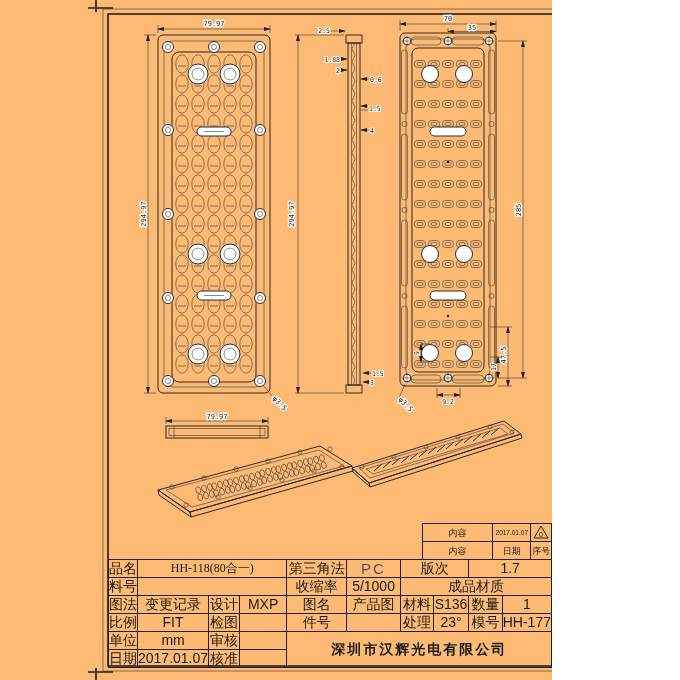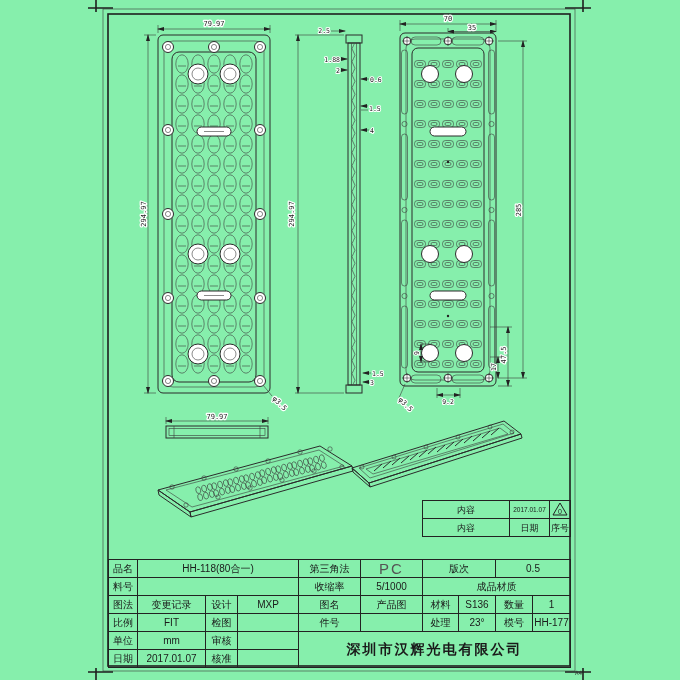--- a/index.html
+++ b/index.html
@@ -1,35 +1,35 @@
 <!DOCTYPE html>
 <html><head>
 <meta charset="utf-8">
 <style>
   html,body{margin:0;padding:0;background:#ffffff;}
-  .sheet{position:relative;width:680px;height:680px;background:#86efac;overflow:hidden;
+  .sheet{position:relative;width:552px;height:680px;background:#fdba74;overflow:hidden;
          font-family:"Liberation Sans",sans-serif;color:#1a1a1a;}
   svg{position:absolute;left:0;top:0;}
   svg .ln{stroke:#2b2b2b;fill:none;stroke-width:1;}
   svg .thin{stroke:#3a3a3a;fill:none;stroke-width:.6;}
   svg .thick{stroke:#1f1f1f;fill:none;stroke-width:1.6;}
   svg .wfill{fill:#fff;stroke:#2b2b2b;stroke-width:1;}
   svg .dim{stroke:#3a3a3a;stroke-width:.6;fill:none;}
   svg .dimt{font-family:"DejaVu Sans Mono",monospace;font-size:7px;fill:#222;
             paint-order:stroke;stroke:#fff;stroke-width:2.5px;stroke-linejoin:round;}
   svg .dimtb{font-family:"DejaVu Sans Mono",monospace;font-size:6.5px;fill:#222;
             paint-order:stroke;stroke:#fff;stroke-width:2px;stroke-linejoin:round;}
   
   .tblock{position:absolute;left:108px;top:559px;border-collapse:collapse;table-layout:fixed;}
-  .tblock td{border:1px solid #222;font-size:10px;text-align:center;vertical-align:middle;
+  .tblock td{border:1px solid #222;font-size:14px;text-align:center;vertical-align:middle;
              padding:0;height:17px;line-height:11px;overflow:hidden;white-space:nowrap;}
-  .tblock td.small{font-size:10px;}
+  .tblock td.small{font-size:12px;font-family:Liberation Serif, serif;}
   .tblock td.pc{font-size:15px;color:#555;letter-spacing:2px;font-family:"Liberation Sans",sans-serif;}
   .tblock td.company{font-size:14px;font-weight:600;letter-spacing:2px;}
-  .rev{position:absolute;left:422px;top:500px;border-collapse:collapse;table-layout:fixed;}
+  .rev{position:absolute;left:422px;top:523px;border-collapse:collapse;table-layout:fixed;}
   .rev td{border:1px solid #222;font-size:9px;text-align:center;vertical-align:middle;
           padding:0;height:17px;line-height:10px;overflow:hidden;white-space:nowrap;}
   .rev td.d{font-size:6.5px;}
   .a4{position:absolute;left:575px;top:669px;font-size:6px;color:#333;
       font-family:"DejaVu Sans Mono",monospace;}
   .tri{display:inline-block;position:relative;}
 </style>
 </head>
 <body>
 
@@ -419,21 +419,21 @@
       <col style="width:37px">
         <col style="width:38px">
     </colgroup>
     <tbody>
         <tr>
       <td>品名</td>
       <td colspan="3" class="small">HH-118(80合一)</td>
       <td>第三角法</td>
       <td class="pc">PC</td>
       <td colspan="2">版次</td>
-      <td colspan="2">0.5</td>
+      <td colspan="2">1.7</td>
     </tr>
     <tr>
       <td>料号</td>
       <td colspan="3"></td>
       <td>收缩率</td>
       <td>5/1000</td>
       <td colspan="4">成品材质</td>
     </tr>
     <tr>
       <td>图法</td>

